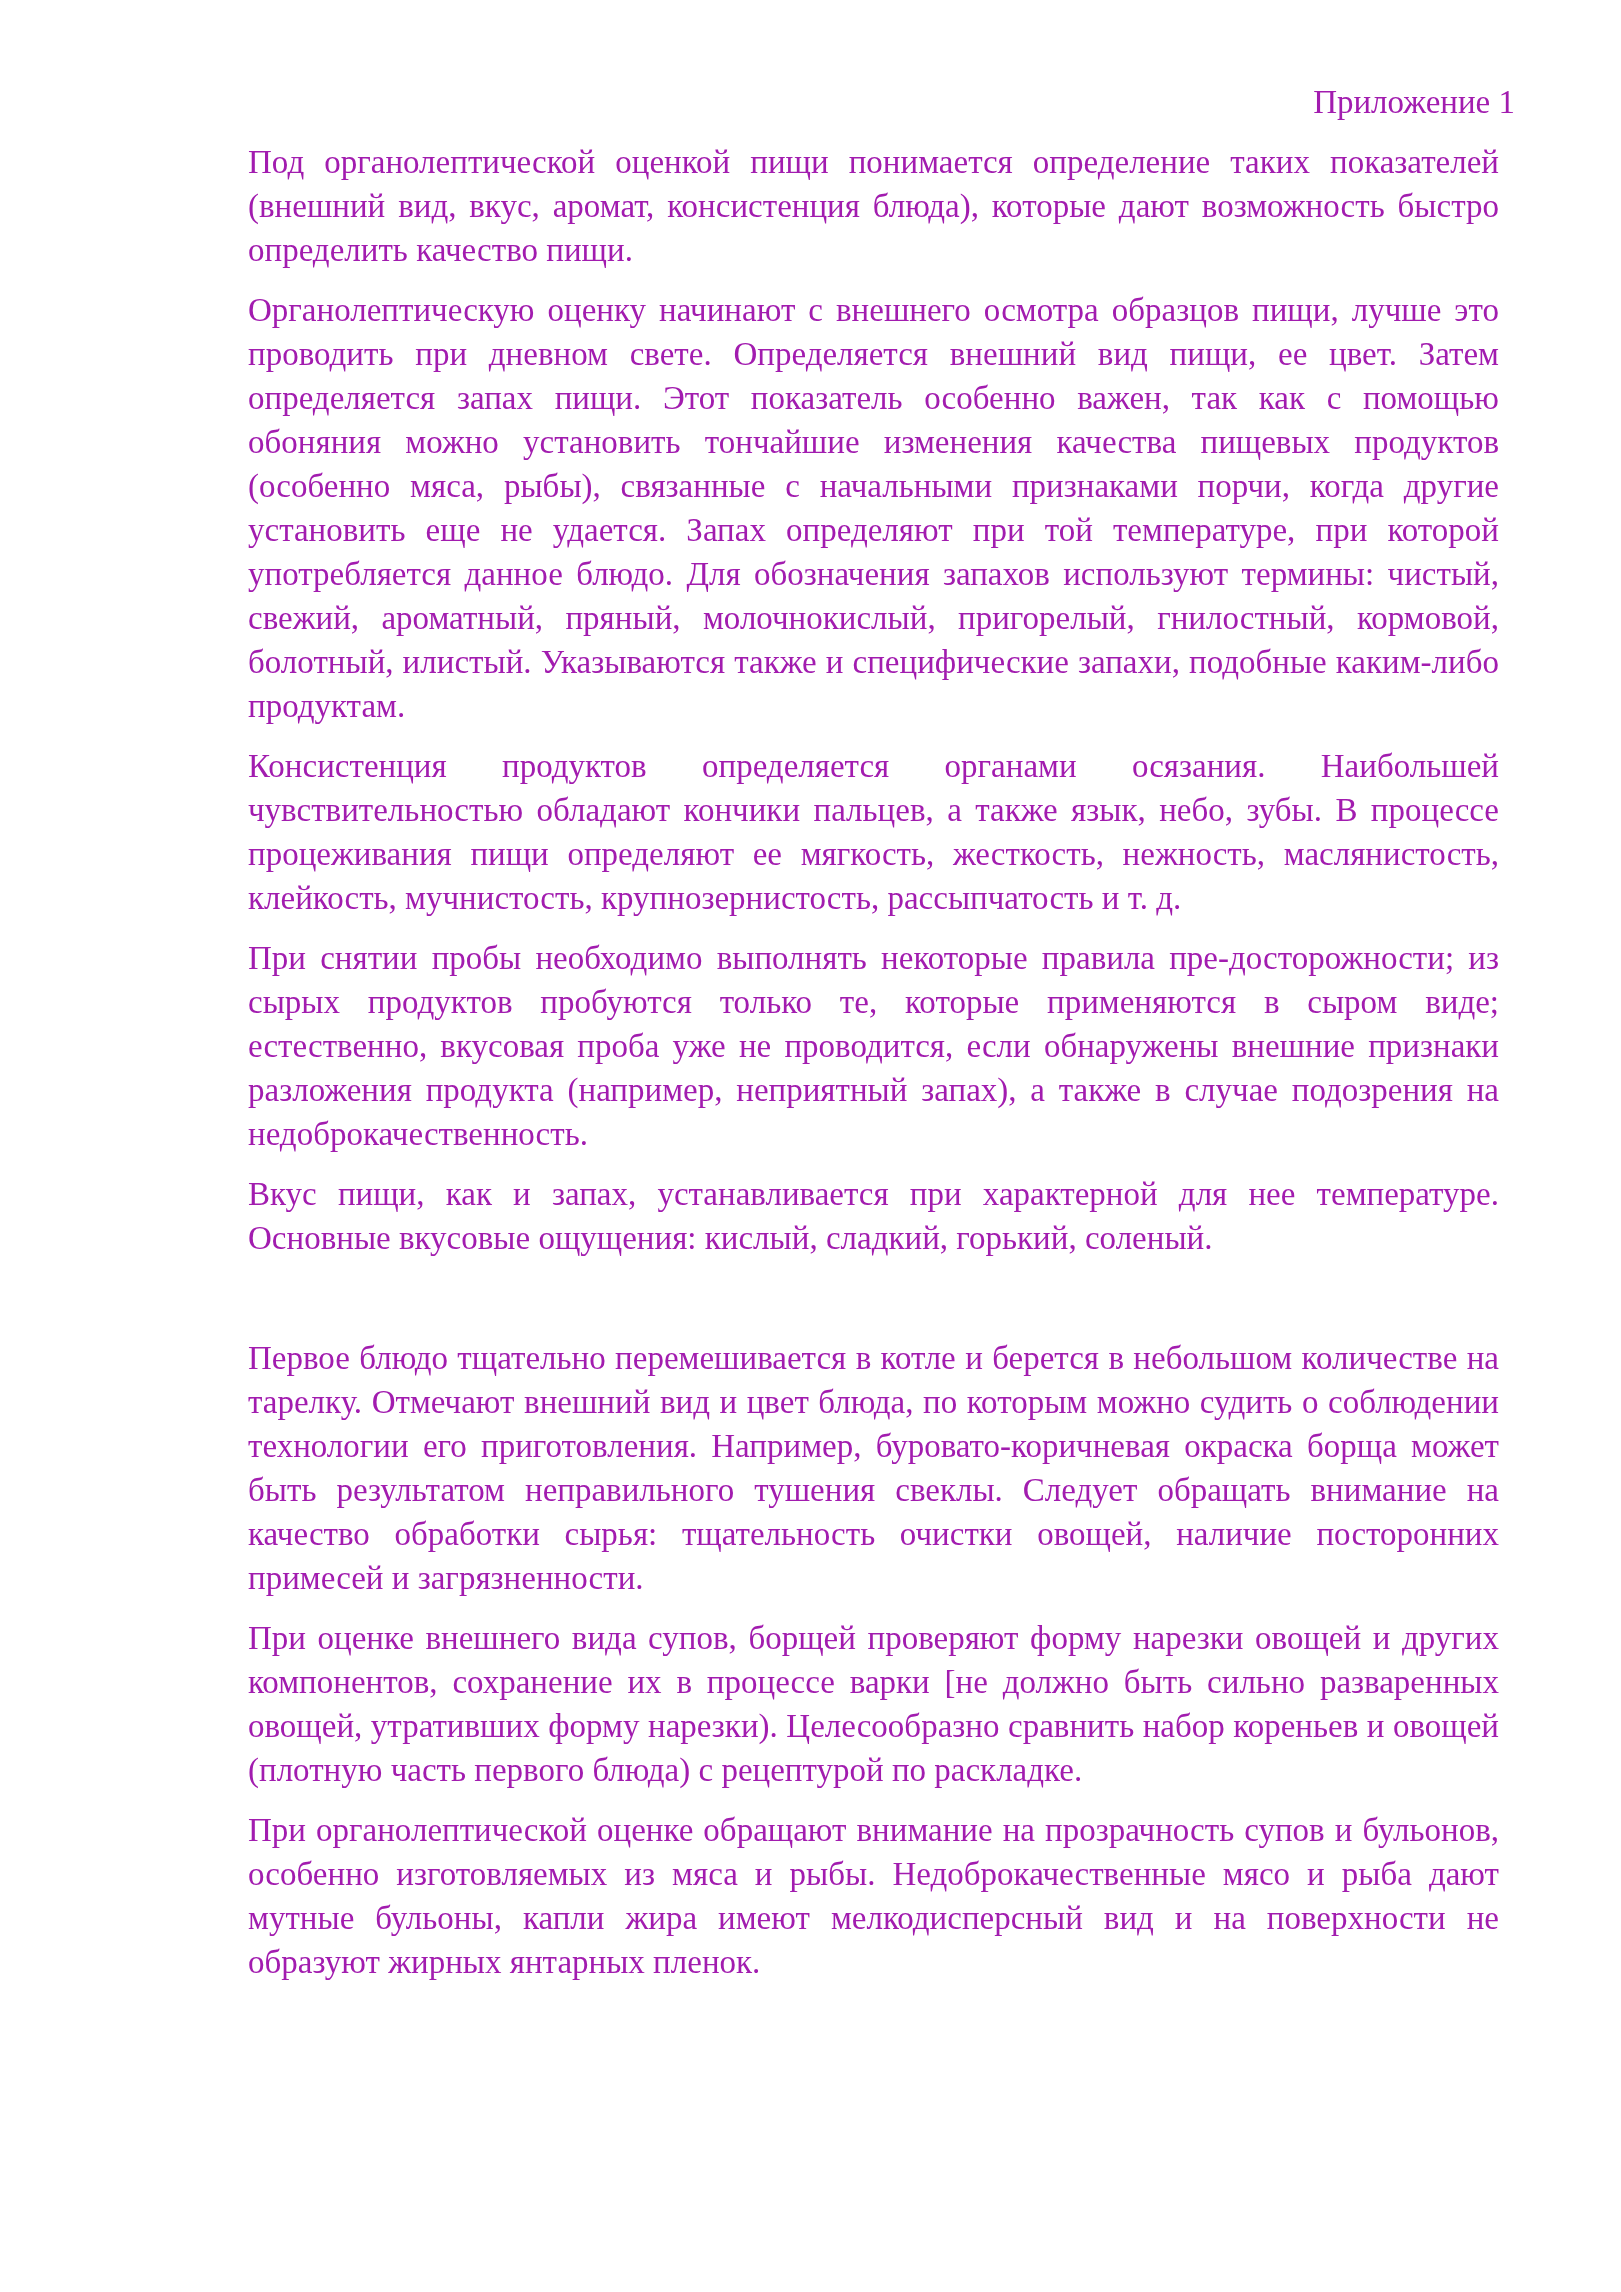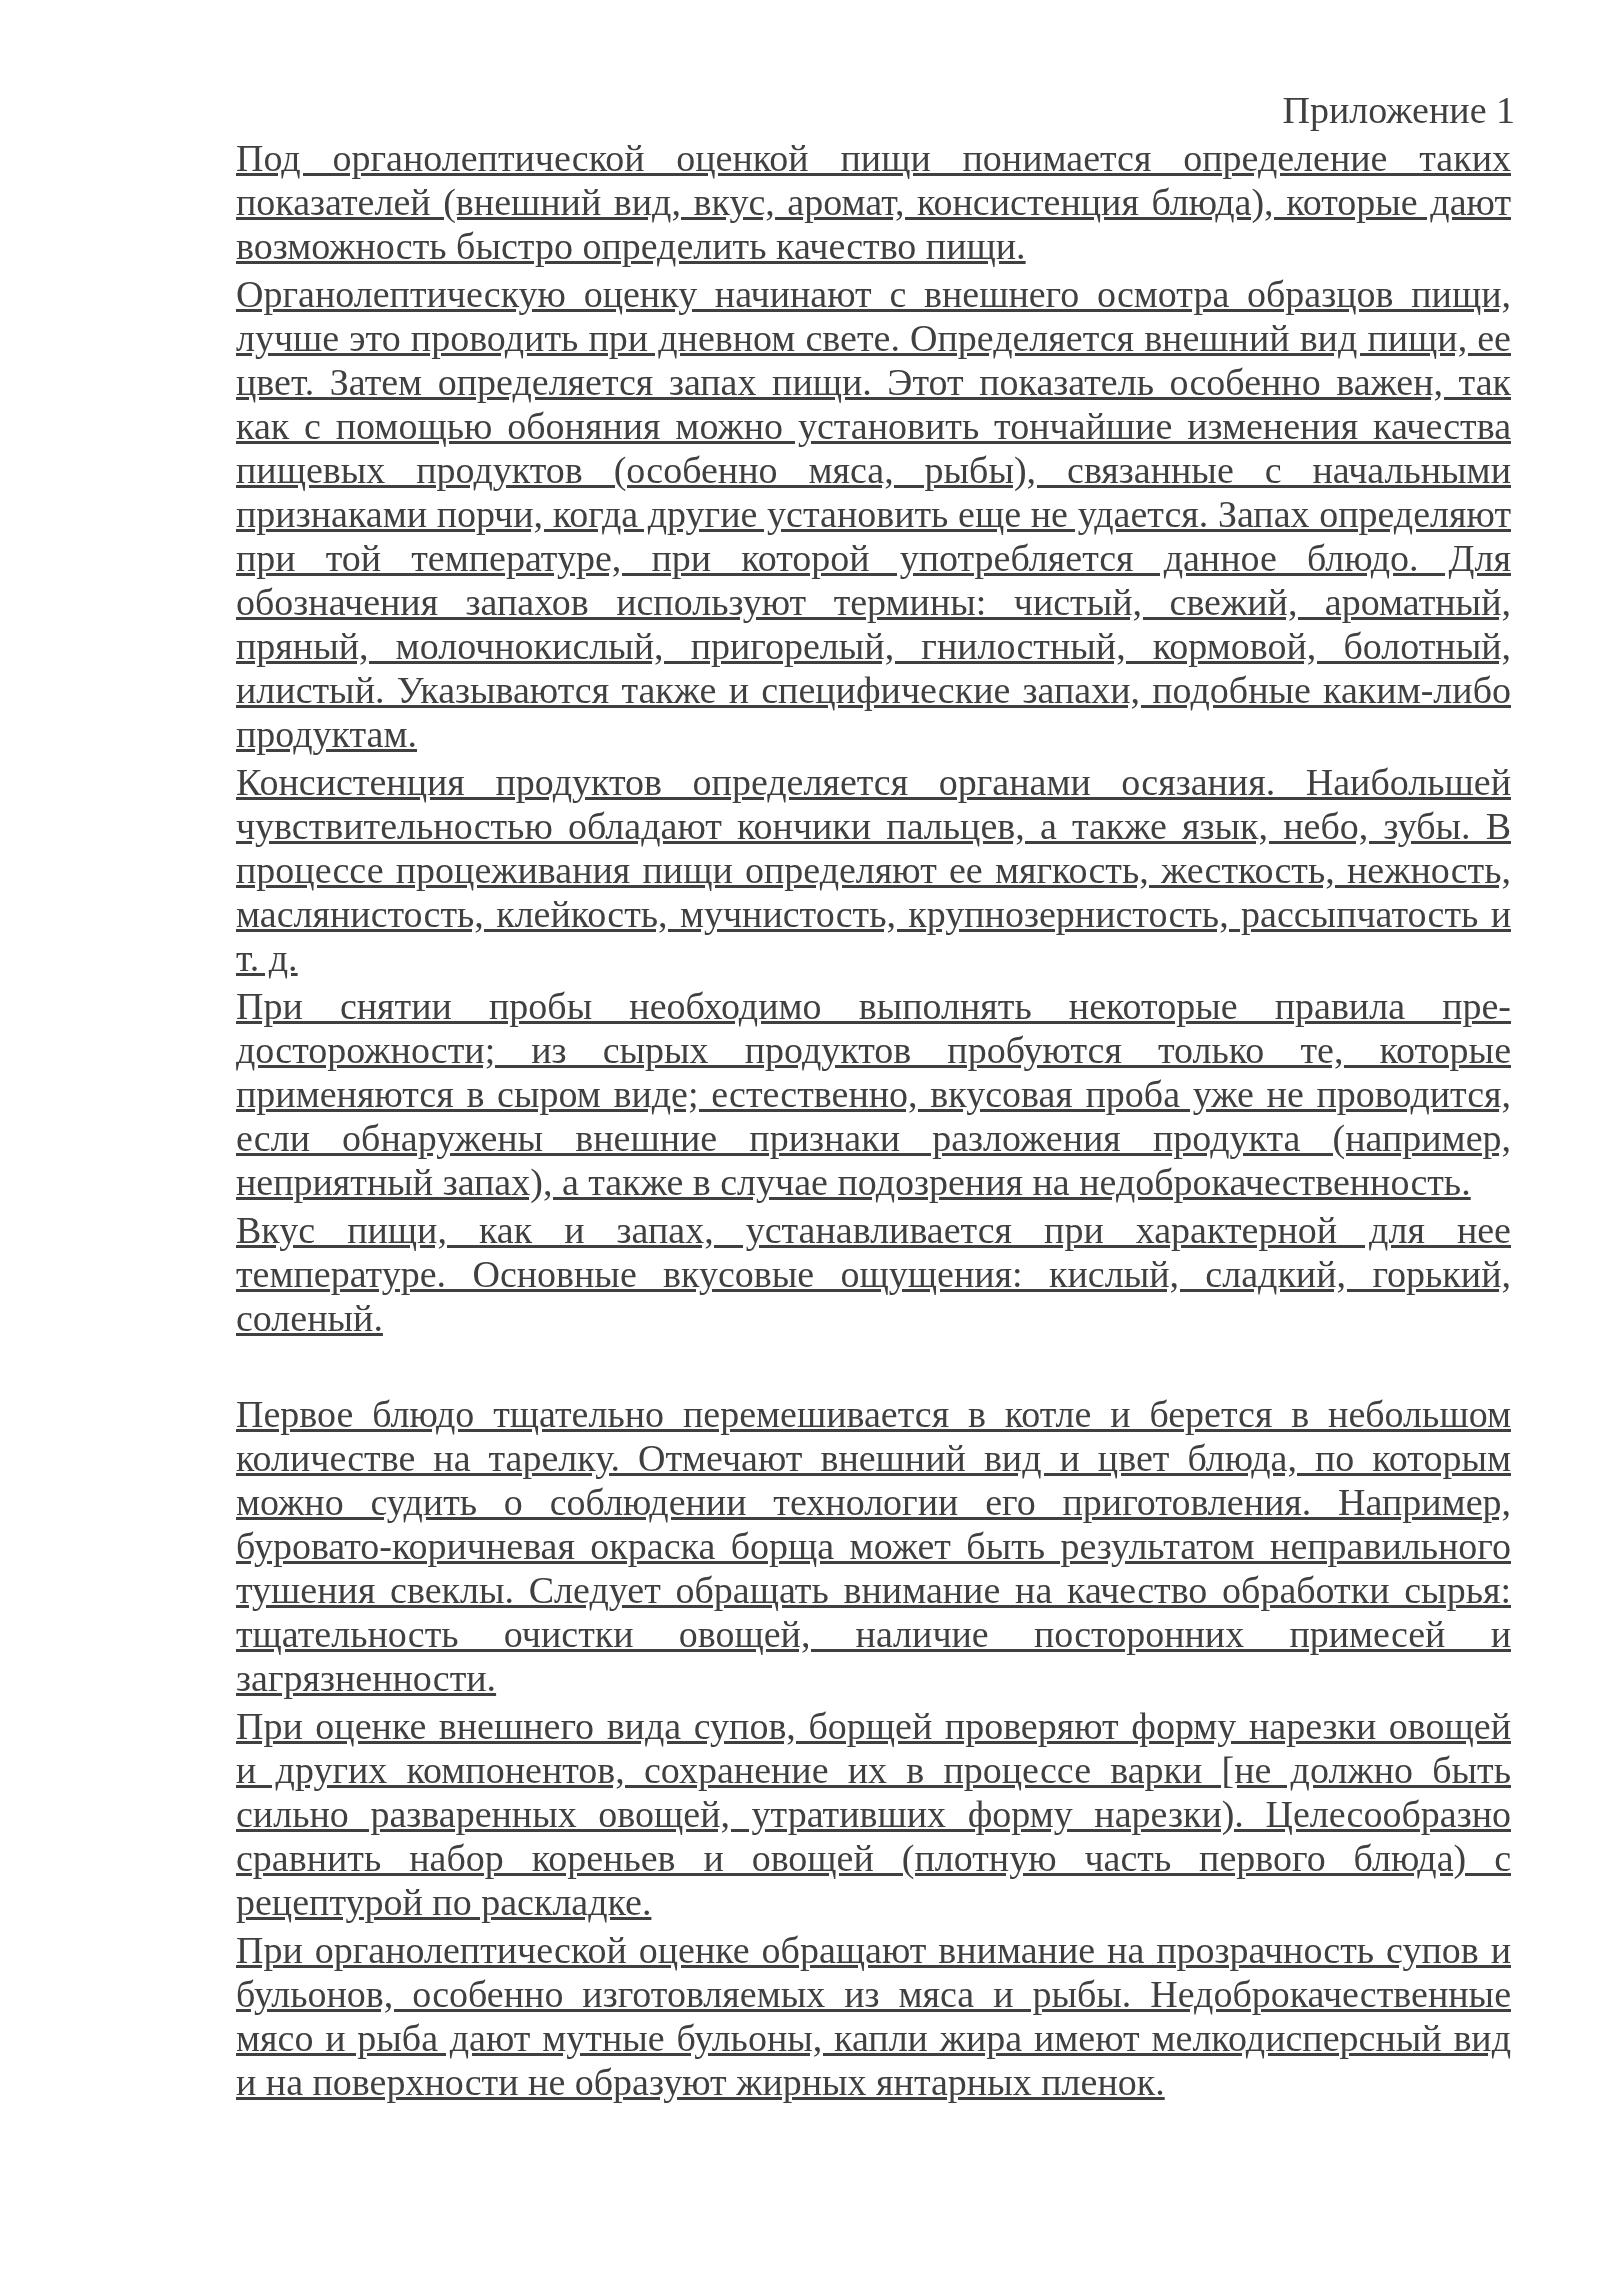--- a/index.html
+++ b/index.html
@@ -1,29 +1,29 @@
 <!DOCTYPE html>
 <html><head>
 <meta charset="utf-8">
 <style>
   html, body { margin: 0; padding: 0; background: #ffffff; }
   body { width: 1621px; height: 2293px; position: relative; overflow: hidden; }
   .page {
     position: absolute;
     left: 232px;
-    top: 88px;
+    top: 80px;
     width: 1283px;
     font-family: "Liberation Serif", "DejaVu Serif", serif;
-    font-size: 38px;
+    font-size: 33px;
     line-height: 44px;
-    color: #404040;
+    color: #a21caf;
   }
   .appendix { text-align: right; margin: 0; }
   .title { font-weight: bold; margin: 0; }
-  .para { margin: 4px; text-align: justify; text-align-last: left; text-decoration: underline; }
+  .para { margin: 16px; text-align: justify; text-align-last: left; }
   .spacer { height: 44px; }
 </style>
 </head>
 <body>
 
 <div class="page">
   <p class="appendix">Приложение 1</p>
 
   <section>
     <p class="para">Под органолептической оценкой пищи понимается определение таких показателей (внешний вид, вкус, аромат, консистенция блюда), которые дают возможность быстро определить качество пищи.</p>

